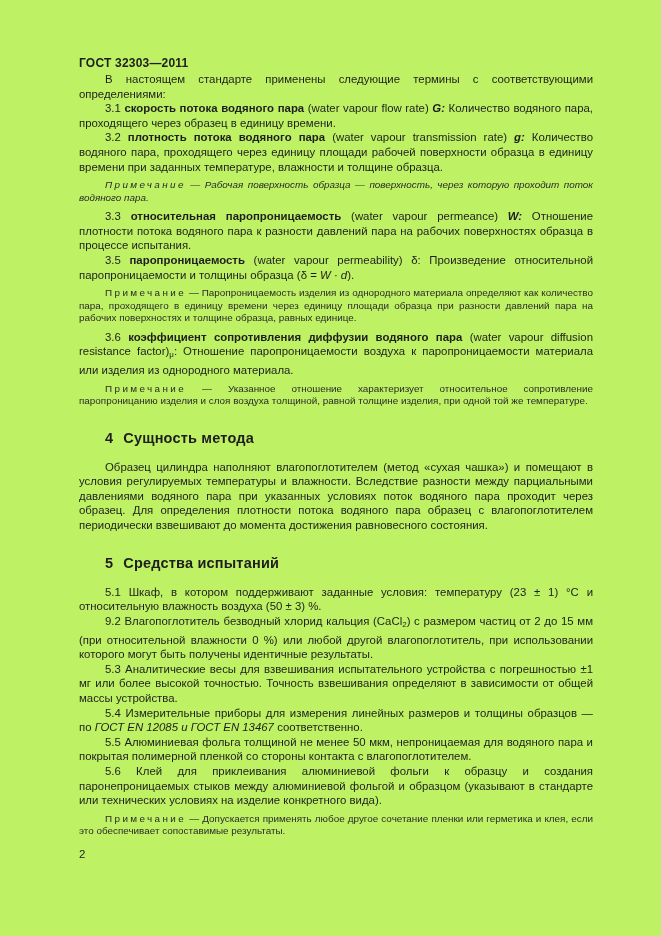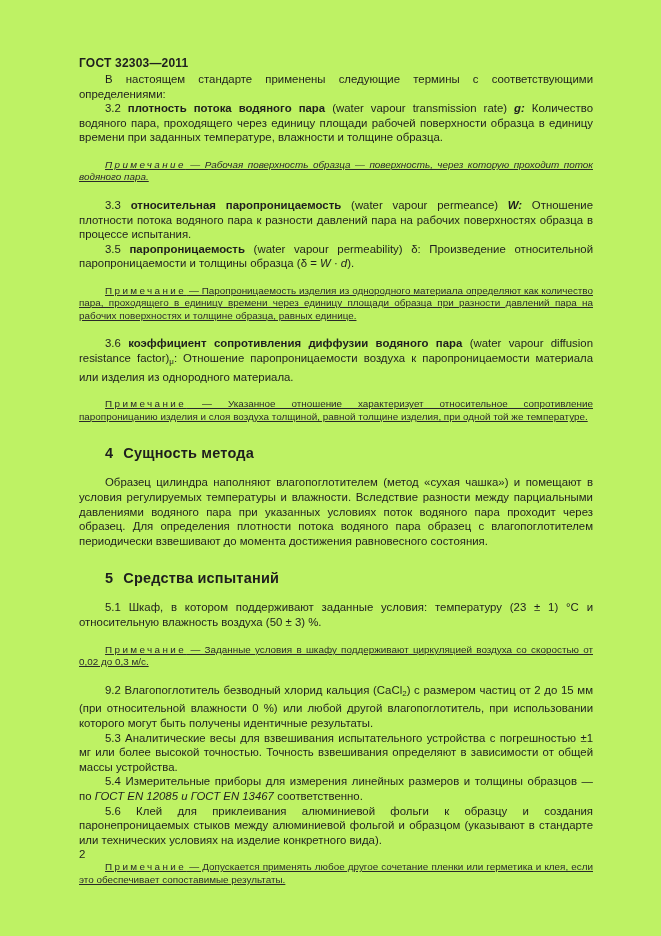--- a/index.html
+++ b/index.html
@@ -37,23 +37,22 @@
     line-height: 14.6px;
     text-align: justify;
     text-indent: 26px;
     margin: 0;
   }
   p.note {
     font-size: 9.9px;
     line-height: 12.5px;
     text-align: justify;
     text-indent: 26px;
-    margin: 14px 0;
+    margin: 5px 0;
     color: #2a2a2a;
-    text-decoration: underline;
   }
   .page-num {
     position: absolute;
     left: 79px;
     top: 848px;
     font-size: 11.5px;
   }
   
   .b  { font-weight: 700; }
   .i  { font-style: italic; }
@@ -65,42 +64,43 @@
 </head>
 <body>
 
 <div class="page">
   <div class="content">
 
     <div class="doc-code">ГОСТ 32303—2011</div>
 
 
     <p class="body"><span>В настоящем стандарте применены следующие термины с соответствующими определениями:</span></p>
+    <p class="body"><span>3.1  </span><span class="b">скорость потока водяного пара</span><span> (water vapour flow rate) </span><span class="bi">G:</span><span> Количество водяного пара, проходящего через образец в единицу времени.</span></p>
     <p class="body"><span>3.2  </span><span class="b">плотность потока водяного пара</span><span> (water vapour transmission rate) </span><span class="bi">g:</span><span> Количество водяного пара, проходящего через единицу площади рабочей поверхности образца в единицу времени при заданных температуре, влажности и толщине образца.</span></p>
     <p class="note"><span class="lbl i">Примечание</span><span class="i"> — Рабочая поверхность образца — поверхность, через которую проходит поток водяного пара.</span></p>
     <p class="body"><span>3.3  </span><span class="b">относительная паропроницаемость</span><span> (water vapour permeance) </span><span class="bi">W:</span><span> Отношение плотности потока водяного пара к разности давлений пара на рабочих поверхностях образца в процессе испытания.</span></p>
     <p class="body"><span>3.5  </span><span class="b">паропроницаемость</span><span> (water vapour permeability) δ: Произведение относительной паропроницаемости и толщины образца (δ = </span><span class="i">W</span><span> · </span><span class="i">d</span><span>).</span></p>
     <p class="note"><span class="lbl">Примечание</span><span> — Паропроницаемость изделия из однородного материала определяют как количество пара, проходящего в единицу времени через единицу площади образца при разности давлений пара на рабочих поверхностях и толщине образца, равных единице.</span></p>
     <p class="body"><span>3.6  </span><span class="b">коэффициент сопротивления диффузии водяного пара</span><span> (water vapour diffusion resistance factor)</span><span class="sub">μ</span><span>: Отношение паропроницаемости воздуха к паропроницаемости материала или изделия из однородного материала.</span></p>
     <p class="note"><span class="lbl">Примечание</span><span> — Указанное отношение характеризует относительное сопротивление паропроницанию изделия и слоя воздуха толщиной, равной толщине изделия, при одной той же температуре.</span></p>
 
     <h2 class="sec">
       <span class="sec-num">4</span><span>Сущность метода</span>
     </h2>
 
     <p class="body"><span>Образец цилиндра наполняют влагопоглотителем (метод «сухая чашка») и помещают в условия регулируемых температуры и влажности. Вследствие разности между парциальными давлениями водяного пара при указанных условиях поток водяного пара проходит через образец. Для определения плотности потока водяного пара образец с влагопоглотителем периодически взвешивают до момента достижения равновесного состояния.</span></p>
 
     <h2 class="sec">
       <span class="sec-num">5</span><span>Средства испытаний</span>
     </h2>
 
     <p class="body"><span>5.1  Шкаф, в котором поддерживают заданные условия: температуру (23 ± 1) °С и относительную влажность воздуха (50 ± 3) %.</span></p>
-    <p class="note"><span class="lbl">Примечание</span><span> — Заданные условия в шкафу поддерживают циркуляцией воздуха со скоростью от 0,02 до 0,3 м/с.</span></p>
     <p class="body"><span>9.2  Влагопоглотитель безводный хлорид кальция (CaCl</span><span class="sub">2</span><span>) с размером частиц от 2 до 15 мм (при относительной влажности 0 %) или любой другой влагопоглотитель, при использовании которого могут быть получены идентичные результаты.</span></p>
     <p class="body"><span>5.3  Аналитические весы для взвешивания испытательного устройства с погрешностью ±1 мг или более высокой точностью. Точность взвешивания определяют в зависимости от общей массы устройства.</span></p>
     <p class="body"><span>5.4  Измерительные приборы для измерения линейных размеров и толщины образцов — по </span><span class="i">ГОСТ EN 12085 и ГОСТ EN 13467</span><span> соответственно.</span></p>
+    <p class="body"><span>5.5  Алюминиевая фольга толщиной не менее 50 мкм, непроницаемая для водяного пара и покрытая полимерной пленкой со стороны контакта с влагопоглотителем.</span></p>
     <p class="body"><span>5.6  Клей для приклеивания алюминиевой фольги к образцу и создания паронепроницаемых стыков между алюминиевой фольгой и образцом (указывают в стандарте или технических условиях на изделие конкретного вида).</span></p>
     <p class="note"><span class="lbl">Примечание</span><span> — Допускается применять любое другое сочетание пленки или герметика и клея, если это обеспечивает сопоставимые результаты.</span></p>
 
   </div>
 
   <div class="page-num">2</div>
 </div>
 
 </body></html>

